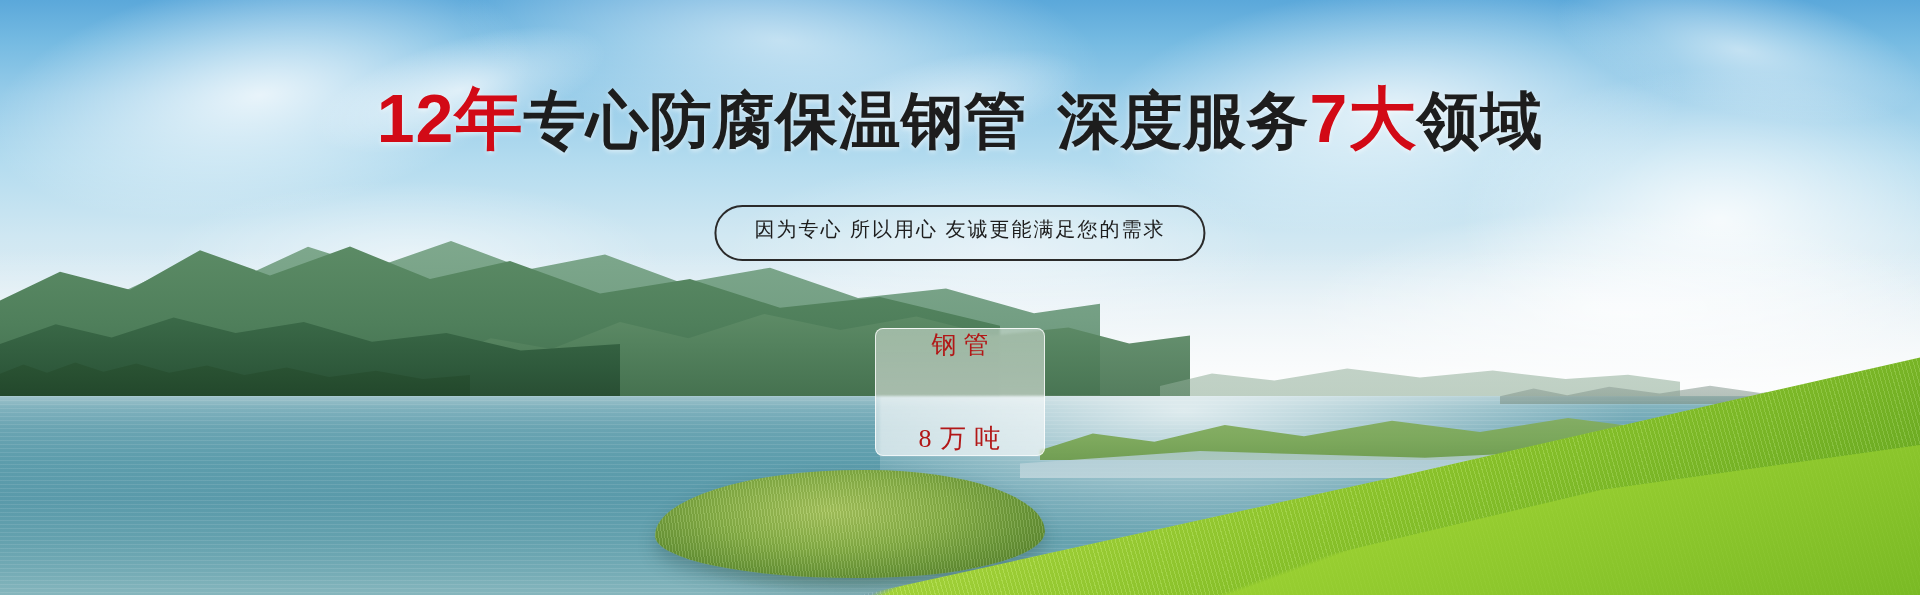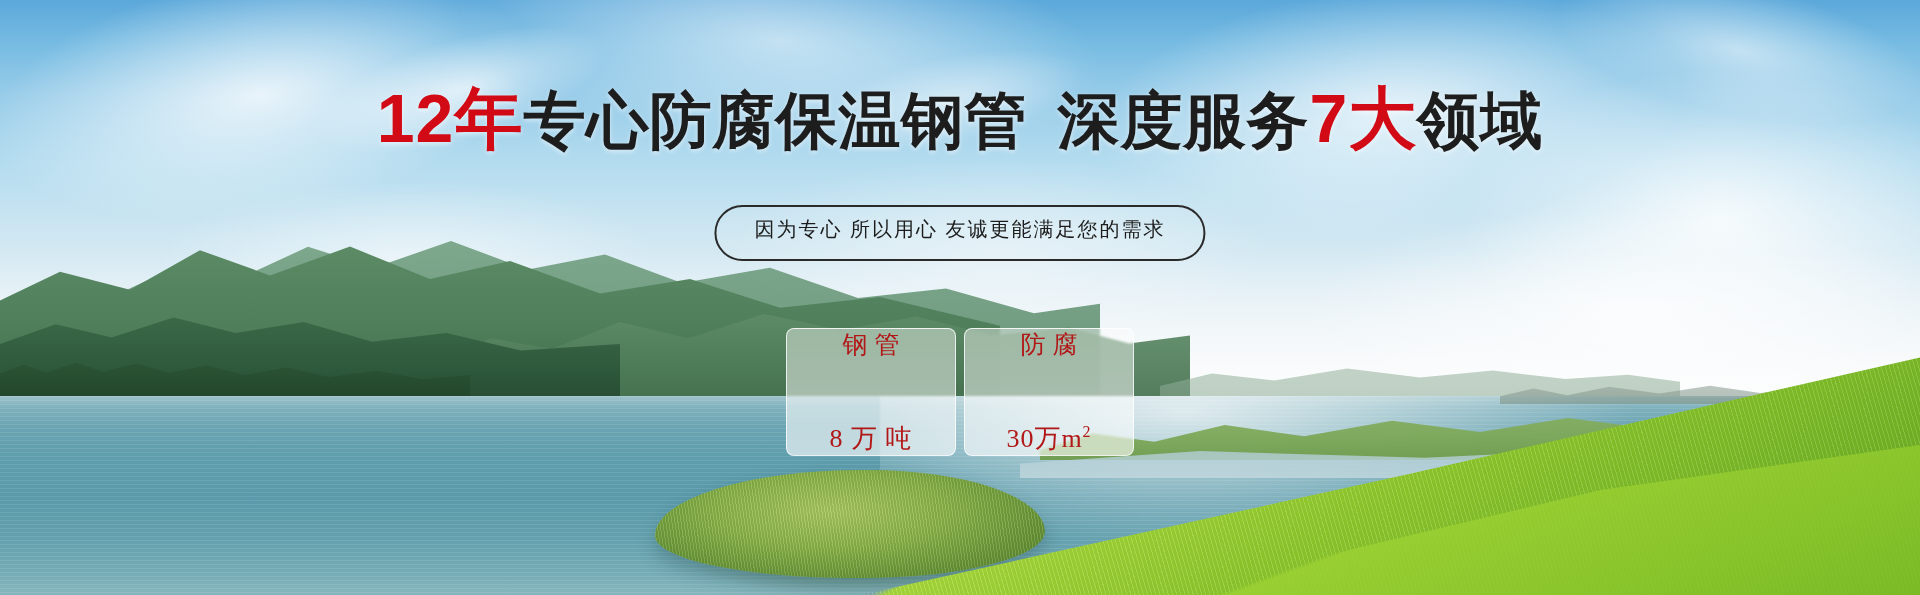--- a/index.html
+++ b/index.html
@@ -274,21 +274,17 @@
 
   <div class="pill">因为专心 所以用心 友诚更能满足您的需求</div>
 
   <div class="cards">
 
     <div class="card">
       <div class="card-title">钢管</div>
       <div class="card-value"><span>8 万 吨</span></div>
     </div>
 
-    <div class="card">
-      <div class="card-title">防腐</div>
-      <div class="card-value"><span>30万m</span><sup>2</sup></div>
-    </div>
 
 
   </div>
 
 </div>
 
 </body></html>

